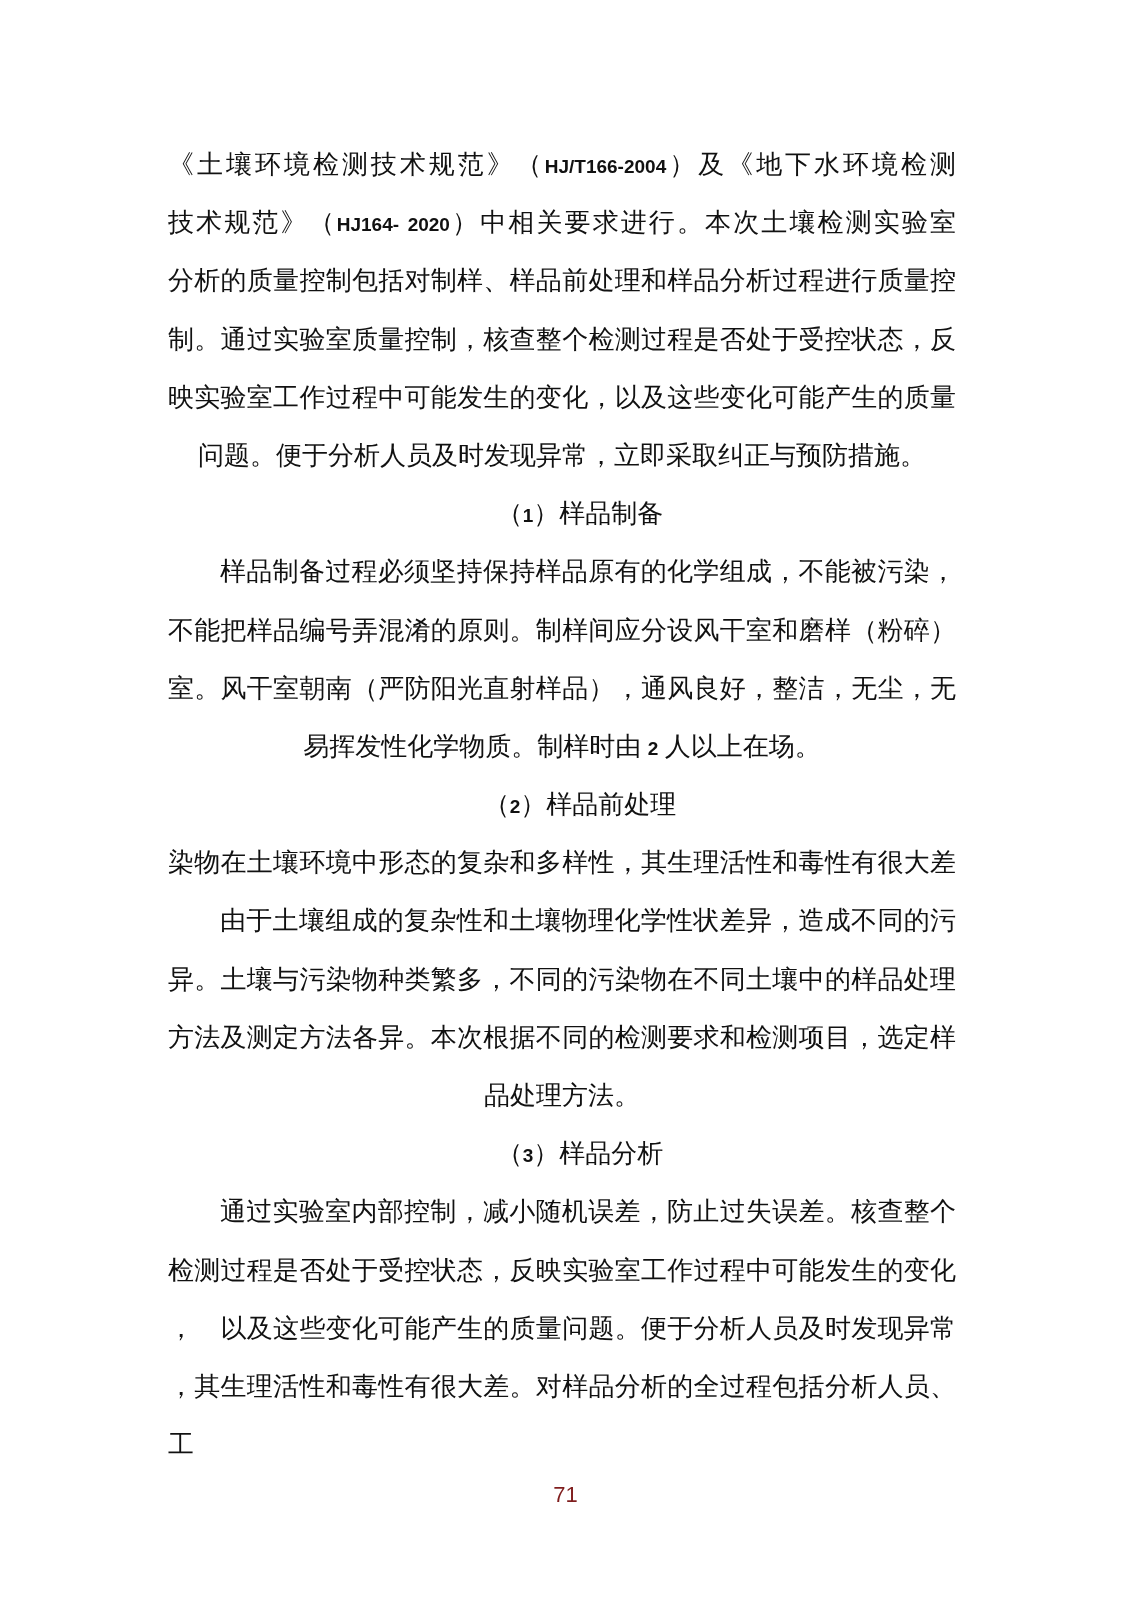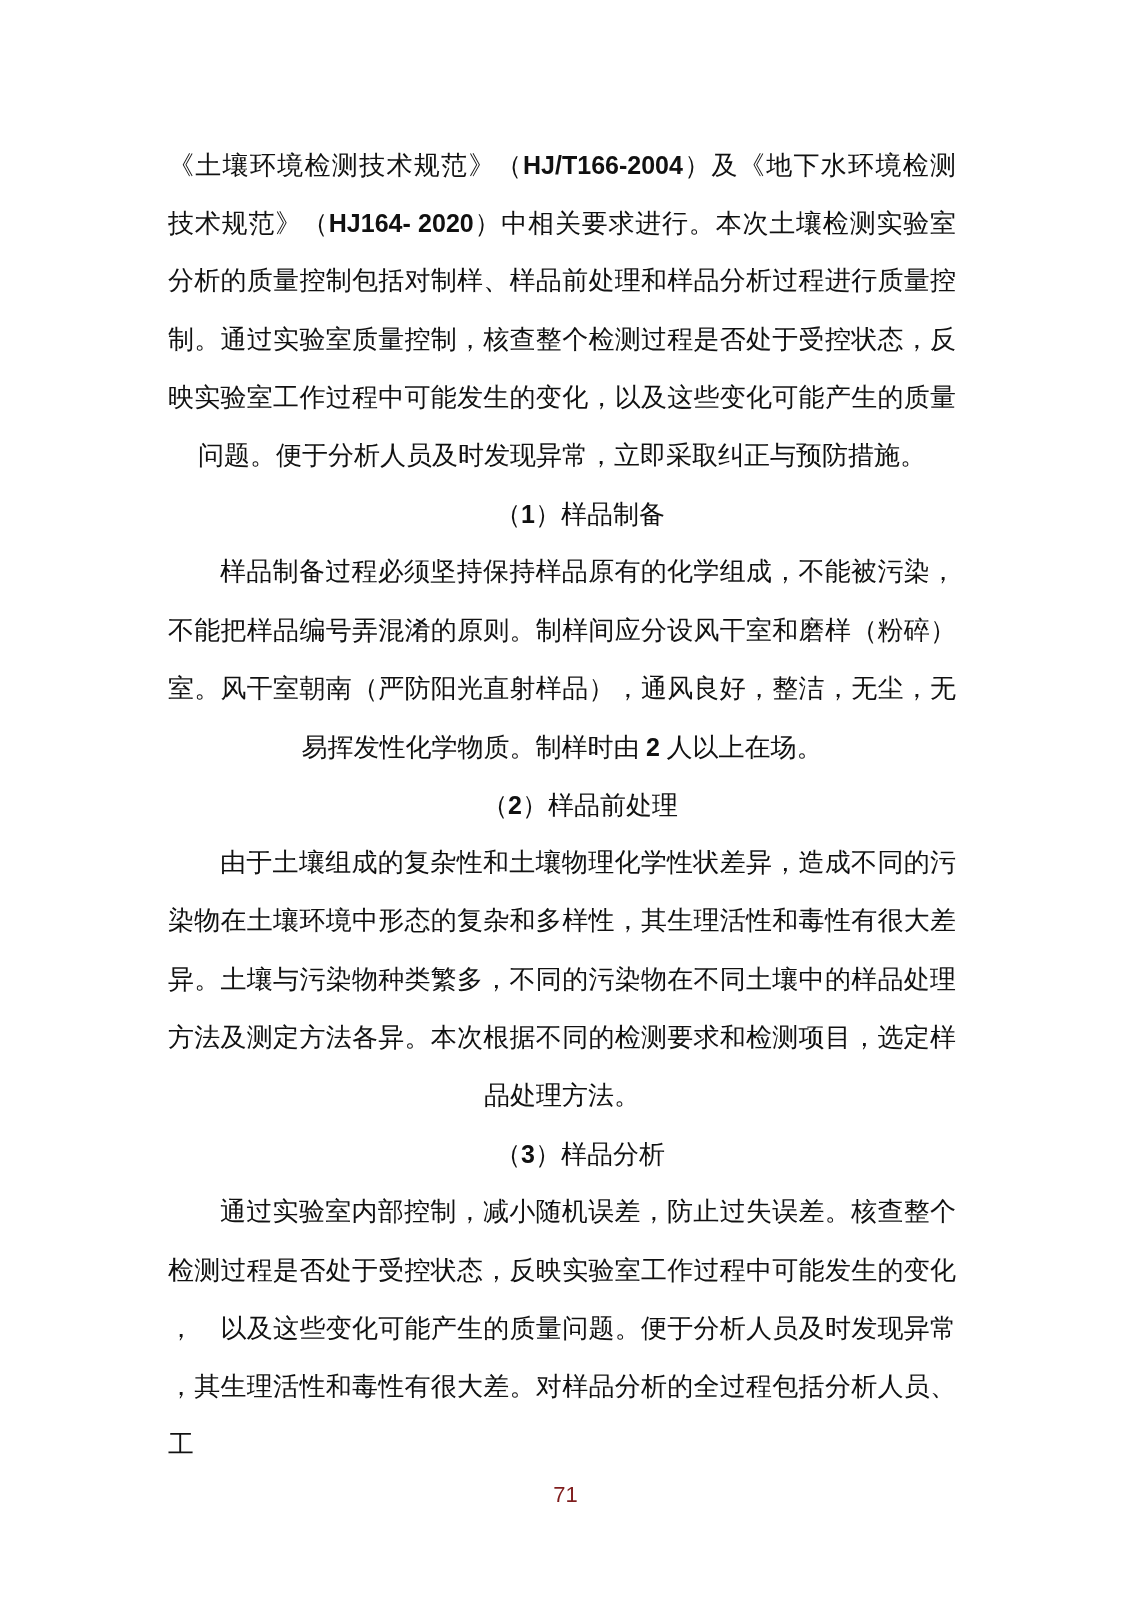--- a/index.html
+++ b/index.html
@@ -33,21 +33,21 @@
   .line.justify {
     white-space: normal;
     text-align: justify;
     text-align-last: justify;
   }
   .ind1 { text-indent: 36px; }
   .ind2 { text-indent: 52px; }
   .latin {
     font-family: "Liberation Sans", "DejaVu Sans", sans-serif;
     font-weight: 700;
-    font-size: 25px;
+    font-size: 19px;
   }
   .page-number {
     position: absolute;
     top: 1482px;
     left: 0;
     width: 100%;
     text-align: center;
     font-family: "Liberation Sans", "DejaVu Sans", sans-serif;
     font-size: 22px;
     font-weight: 400;
@@ -64,22 +64,22 @@
       <div class="line justify">分析的质量控制包括对制样、样品前处理和样品分析过程进行质量控</div>
       <div class="line justify">制。通过实验室质量控制，核查整个检测过程是否处于受控状态，反</div>
       <div class="line justify">映实验室工作过程中可能发生的变化，以及这些变化可能产生的质量</div>
       <div class="line">问题。便于分析人员及时发现异常，立即采取纠正与预防措施。</div>
       <div class="line ind1">（<span class="latin">1</span>）样品制备</div>
       <div class="line justify ind2">样品制备过程必须坚持保持样品原有的化学组成，不能被污染，</div>
       <div class="line justify">不能把样品编号弄混淆的原则。制样间应分设风干室和磨样（粉碎）</div>
       <div class="line justify">室。风干室朝南（严防阳光直射样品），通风良好，整洁，无尘，无</div>
       <div class="line">易挥发性化学物质。制样时由 <span class="latin">2</span> 人以上在场。</div>
       <div class="line ind1">（<span class="latin">2</span>）样品前处理</div>
+      <div class="line justify">染物在土壤环境中形态的复杂和多样性，其生理活性和毒性有很大差</div>
       <div class="line justify ind2">由于土壤组成的复杂性和土壤物理化学性状差异，造成不同的污</div>
-      <div class="line justify">染物在土壤环境中形态的复杂和多样性，其生理活性和毒性有很大差</div>
       <div class="line justify">异。土壤与污染物种类繁多，不同的污染物在不同土壤中的样品处理</div>
       <div class="line justify">方法及测定方法各异。本次根据不同的检测要求和检测项目，选定样</div>
       <div class="line">品处理方法。</div>
       <div class="line ind1">（<span class="latin">3</span>）样品分析</div>
       <div class="line justify ind2">通过实验室内部控制，减小随机误差，防止过失误差。核查整个</div>
       <div class="line justify">检测过程是否处于受控状态，反映实验室工作过程中可能发生的变化</div>
       <div class="line justify">，　以及这些变化可能产生的质量问题。便于分析人员及时发现异常</div>
       <div class="line justify">，其生理活性和毒性有很大差。对样品分析的全过程包括分析人员、工</div>
     </div>
   <div class="page-number">71</div>

